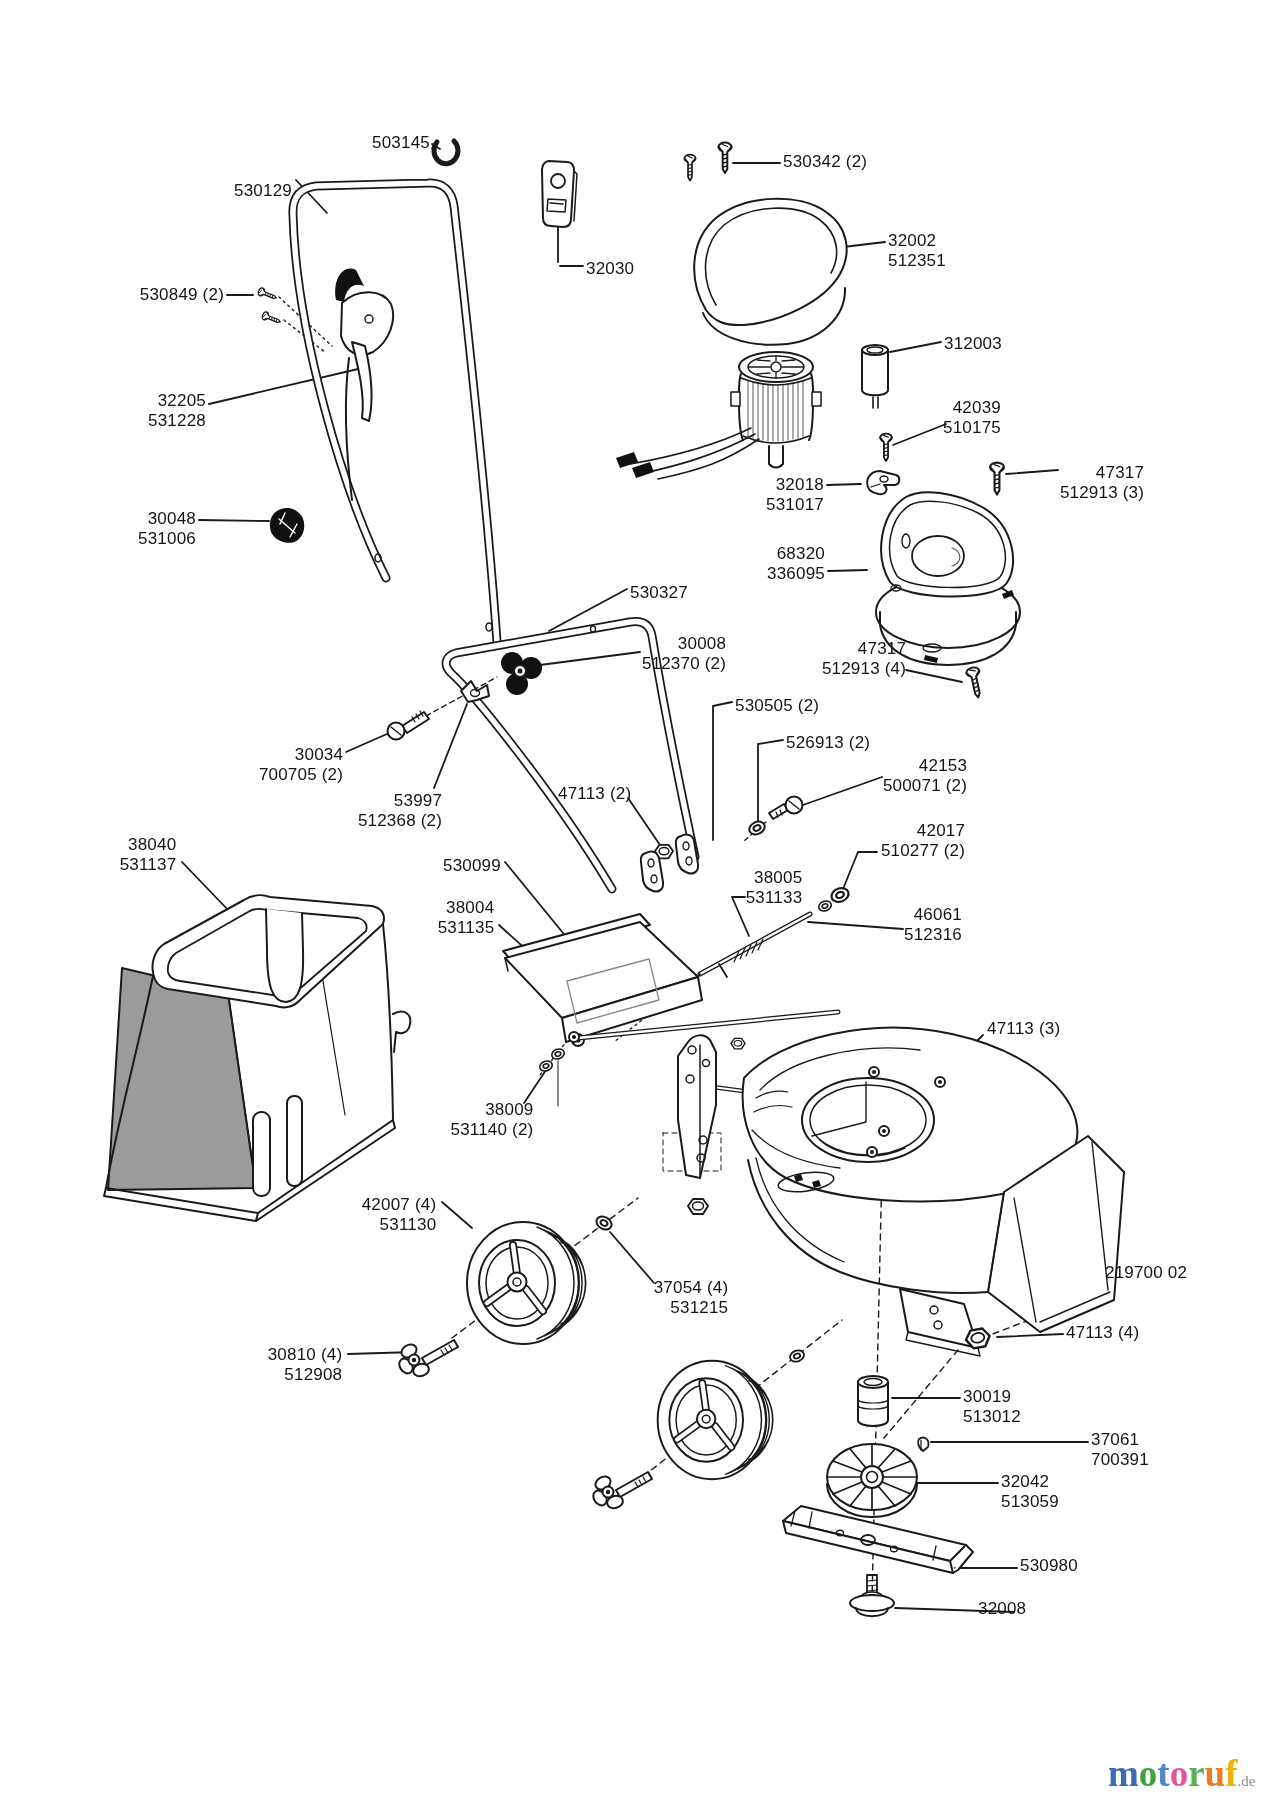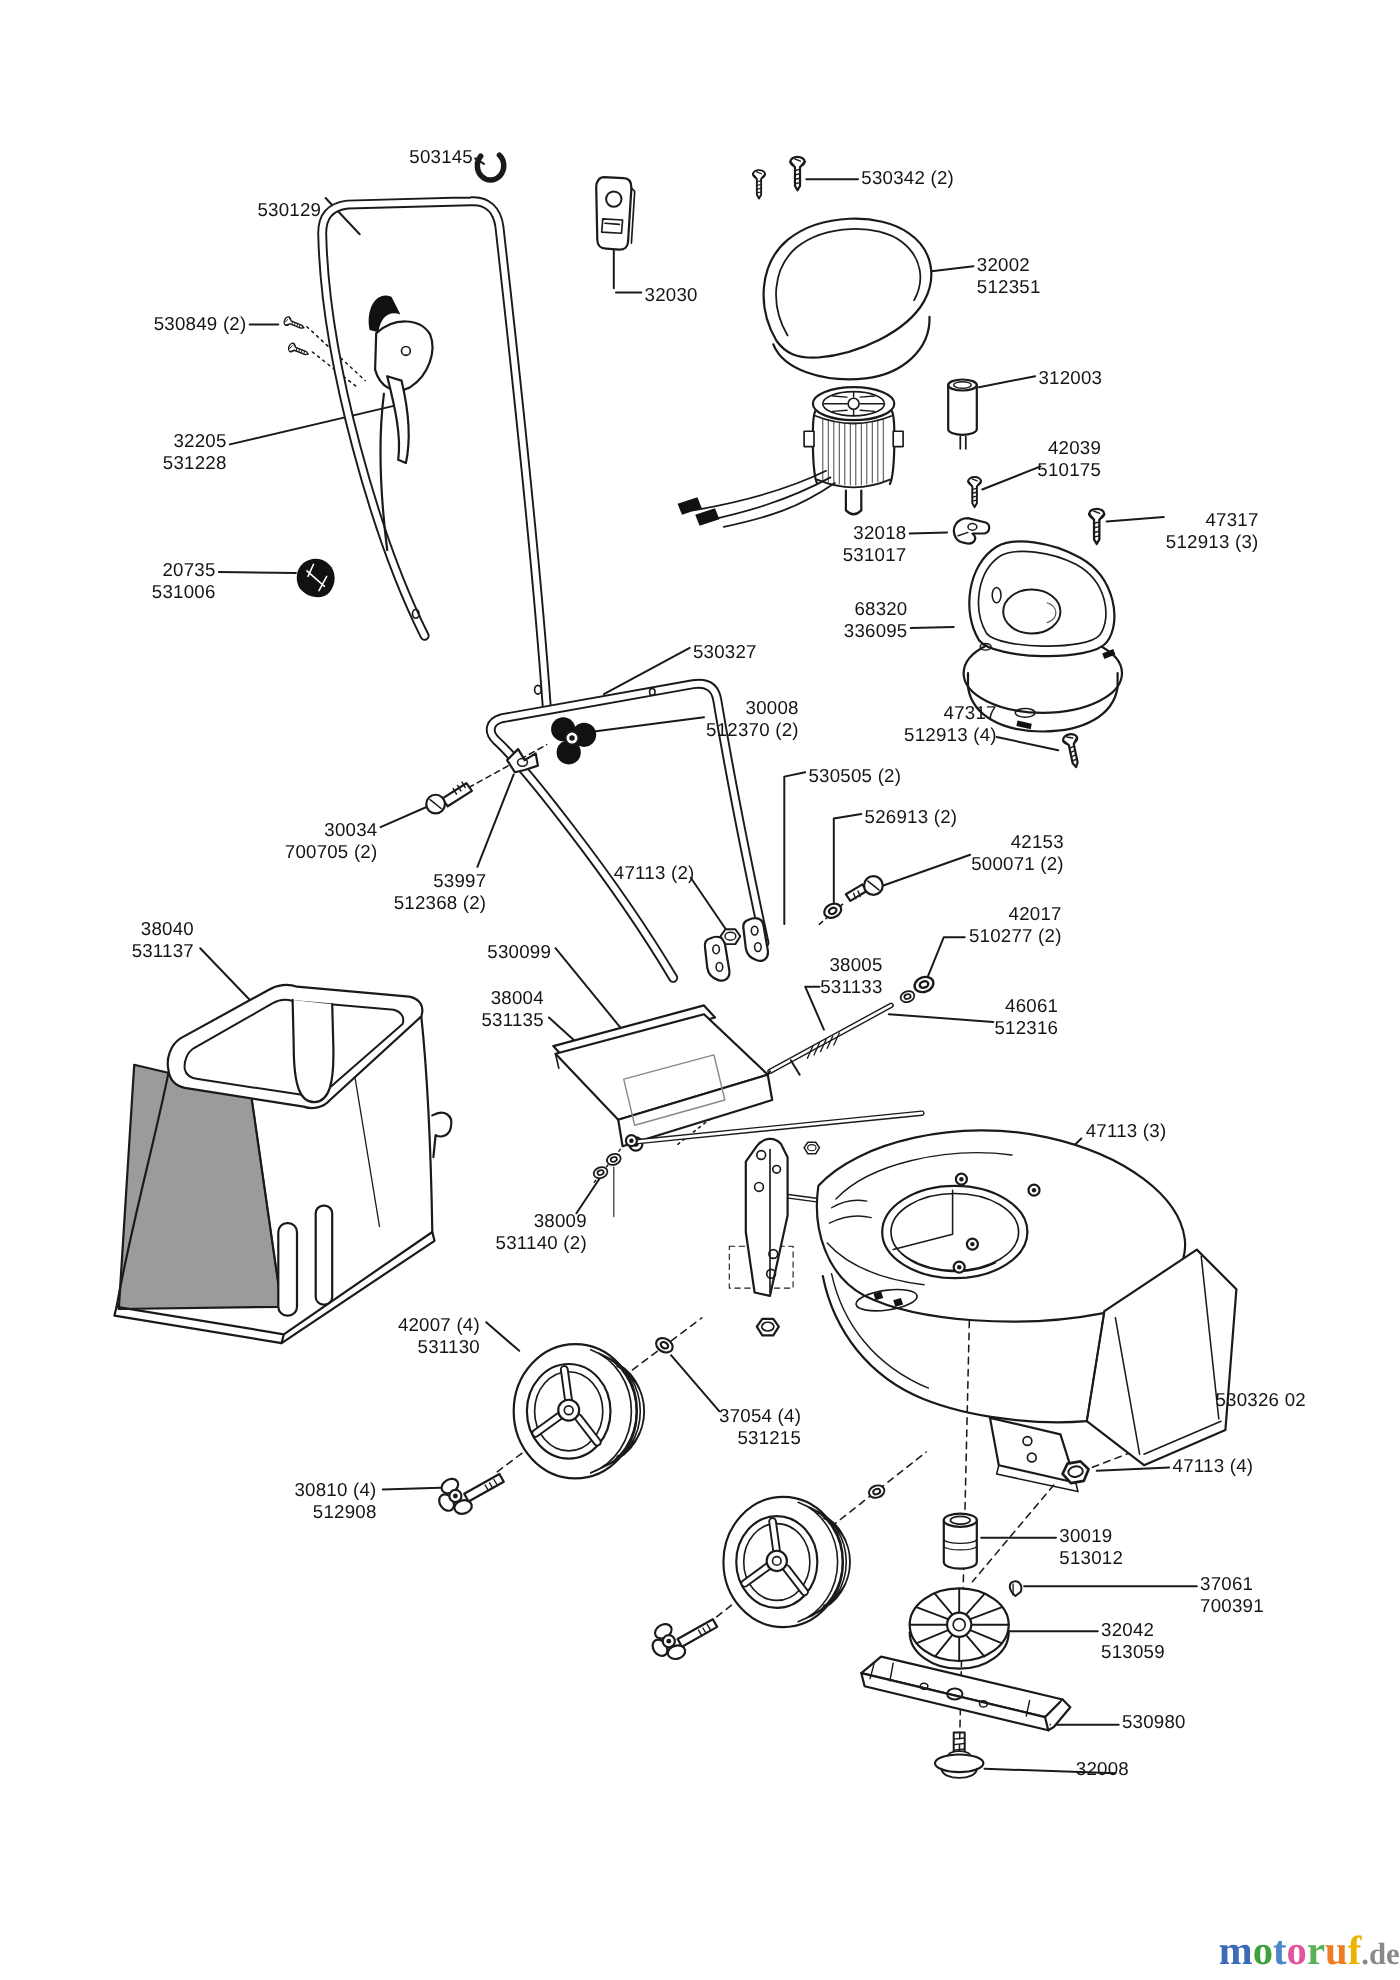--- a/index.html
+++ b/index.html
@@ -2,21 +2,21 @@
 <html><head>
 <meta charset="utf-8">
 <style>
   html,body{margin:0;padding:0;background:#fff;}
   #stage{position:relative;width:1273px;height:1800px;background:#fff;overflow:hidden;}
   #art{position:absolute;left:0;top:0;}
   .lbl{position:absolute;font:17px/1.18 "Liberation Sans",sans-serif;color:#151515;white-space:pre;z-index:5;letter-spacing:.2px;}
   .la-r{transform:translateX(-100%);text-align:right;}
   .la-c{transform:translateX(-50%);text-align:right;}
   #logo{position:absolute;left:1108px;top:1752px;z-index:6;font-family:"Liberation Serif",serif;font-size:37px;font-weight:600;letter-spacing:0;}
-  #logo .suf{font-size:28px;font-weight:700;}
+  #logo .suf{font-size:15px;font-weight:400;}
 </style>
 </head>
 <body>
 
 <div id="stage">
 
 <svg id="art" width="1273" height="1800" viewBox="0 0 1273 1800" stroke="#1a1a1a" stroke-width="2" fill="none" stroke-linecap="round" stroke-linejoin="round">
 
   <defs>
     <g id="sc">
@@ -391,21 +391,21 @@
     <ellipse cx="872" cy="1603" rx="22" ry="8" fill="#fff"></ellipse>
     <path d="M856,1608 C856,1619 888,1619 888,1608" stroke-width="1.8"></path>
   </g>
 </svg>
 
   <div class="lbl la-r" style="left:430px;top:133px"><span>503145</span><br><span></span></div>
   <div class="lbl la-r" style="left:292px;top:181px"><span>530129</span><br><span></span></div>
   <div class="lbl" style="left:586px;top:259px"><span>32030</span><br><span></span></div>
   <div class="lbl la-r" style="left:224px;top:285px"><span>530849 (2)</span><br><span></span></div>
   <div class="lbl la-r" style="left:206px;top:391px"><span>32205</span><br><span>531228</span></div>
-  <div class="lbl la-r" style="left:196px;top:509px"><span>20735</span><br><span>531006</span></div>
+  <div class="lbl la-r" style="left:196px;top:509px"><span>30048</span><br><span>531006</span></div>
   <div class="lbl" style="left:783px;top:152px"><span>530342 (2)</span><br><span></span></div>
   <div class="lbl" style="left:888px;top:231px"><span>32002</span><br><span>512351</span></div>
   <div class="lbl" style="left:944px;top:334px"><span>312003</span><br><span></span></div>
   <div class="lbl la-c" style="left:972px;top:398px"><span>42039</span><br><span>510175</span></div>
   <div class="lbl la-c" style="left:1102px;top:463px"><span>47317</span><br><span>512913 (3)</span></div>
   <div class="lbl la-r" style="left:824px;top:475px"><span>32018</span><br><span>531017</span></div>
   <div class="lbl la-r" style="left:825px;top:544px"><span>68320</span><br><span>336095</span></div>
   <div class="lbl" style="left:630px;top:583px"><span>530327</span><br><span></span></div>
   <div class="lbl la-c" style="left:684px;top:634px"><span>30008</span><br><span>512370 (2)</span></div>
   <div class="lbl la-c" style="left:864px;top:639px"><span>47317</span><br><span>512913 (4)</span></div>
@@ -418,21 +418,21 @@
   <div class="lbl la-c" style="left:923px;top:821px"><span>42017</span><br><span>510277 (2)</span></div>
   <div class="lbl la-c" style="left:774px;top:868px"><span>38005</span><br><span>531133</span></div>
   <div class="lbl la-c" style="left:933px;top:905px"><span>46061</span><br><span>512316</span></div>
   <div class="lbl la-c" style="left:148px;top:835px"><span>38040</span><br><span>531137</span></div>
   <div class="lbl" style="left:443px;top:856px"><span>530099</span><br><span></span></div>
   <div class="lbl la-c" style="left:466px;top:898px"><span>38004</span><br><span>531135</span></div>
   <div class="lbl la-c" style="left:492px;top:1100px"><span>38009</span><br><span>531140 (2)</span></div>
   <div class="lbl" style="left:987px;top:1019px"><span>47113 (3)</span><br><span></span></div>
   <div class="lbl la-c" style="left:399px;top:1195px"><span>42007 (4)</span><br><span>531130</span></div>
   <div class="lbl la-c" style="left:691px;top:1278px"><span>37054 (4)</span><br><span>531215</span></div>
-  <div class="lbl" style="left:1105px;top:1263px"><span>530326 02</span><br><span></span></div>
+  <div class="lbl" style="left:1105px;top:1263px"><span>219700 02</span><br><span></span></div>
   <div class="lbl la-c" style="left:305px;top:1345px"><span>30810 (4)</span><br><span>512908</span></div>
   <div class="lbl" style="left:1066px;top:1323px"><span>47113 (4)</span><br><span></span></div>
   <div class="lbl" style="left:963px;top:1387px"><span>30019</span><br><span>513012</span></div>
   <div class="lbl" style="left:1091px;top:1430px"><span>37061</span><br><span>700391</span></div>
   <div class="lbl" style="left:1001px;top:1472px"><span>32042</span><br><span>513059</span></div>
   <div class="lbl" style="left:1020px;top:1556px"><span>530980</span><br><span></span></div>
   <div class="lbl" style="left:978px;top:1599px"><span>32008</span><br><span></span></div>
 
   <div id="logo">
     <span style="color: rgb(60, 106, 181);">m</span><span style="color: rgb(61, 162, 61);">o</span><span style="color: rgb(74, 134, 200);">t</span><span style="color: rgb(224, 85, 157);">o</span><span style="color: rgb(88, 177, 88);">r</span><span style="color: rgb(239, 123, 34);">u</span><span style="color: rgb(238, 178, 0);">f</span><span class="suf" style="color: rgb(138, 138, 138);">.de</span>

